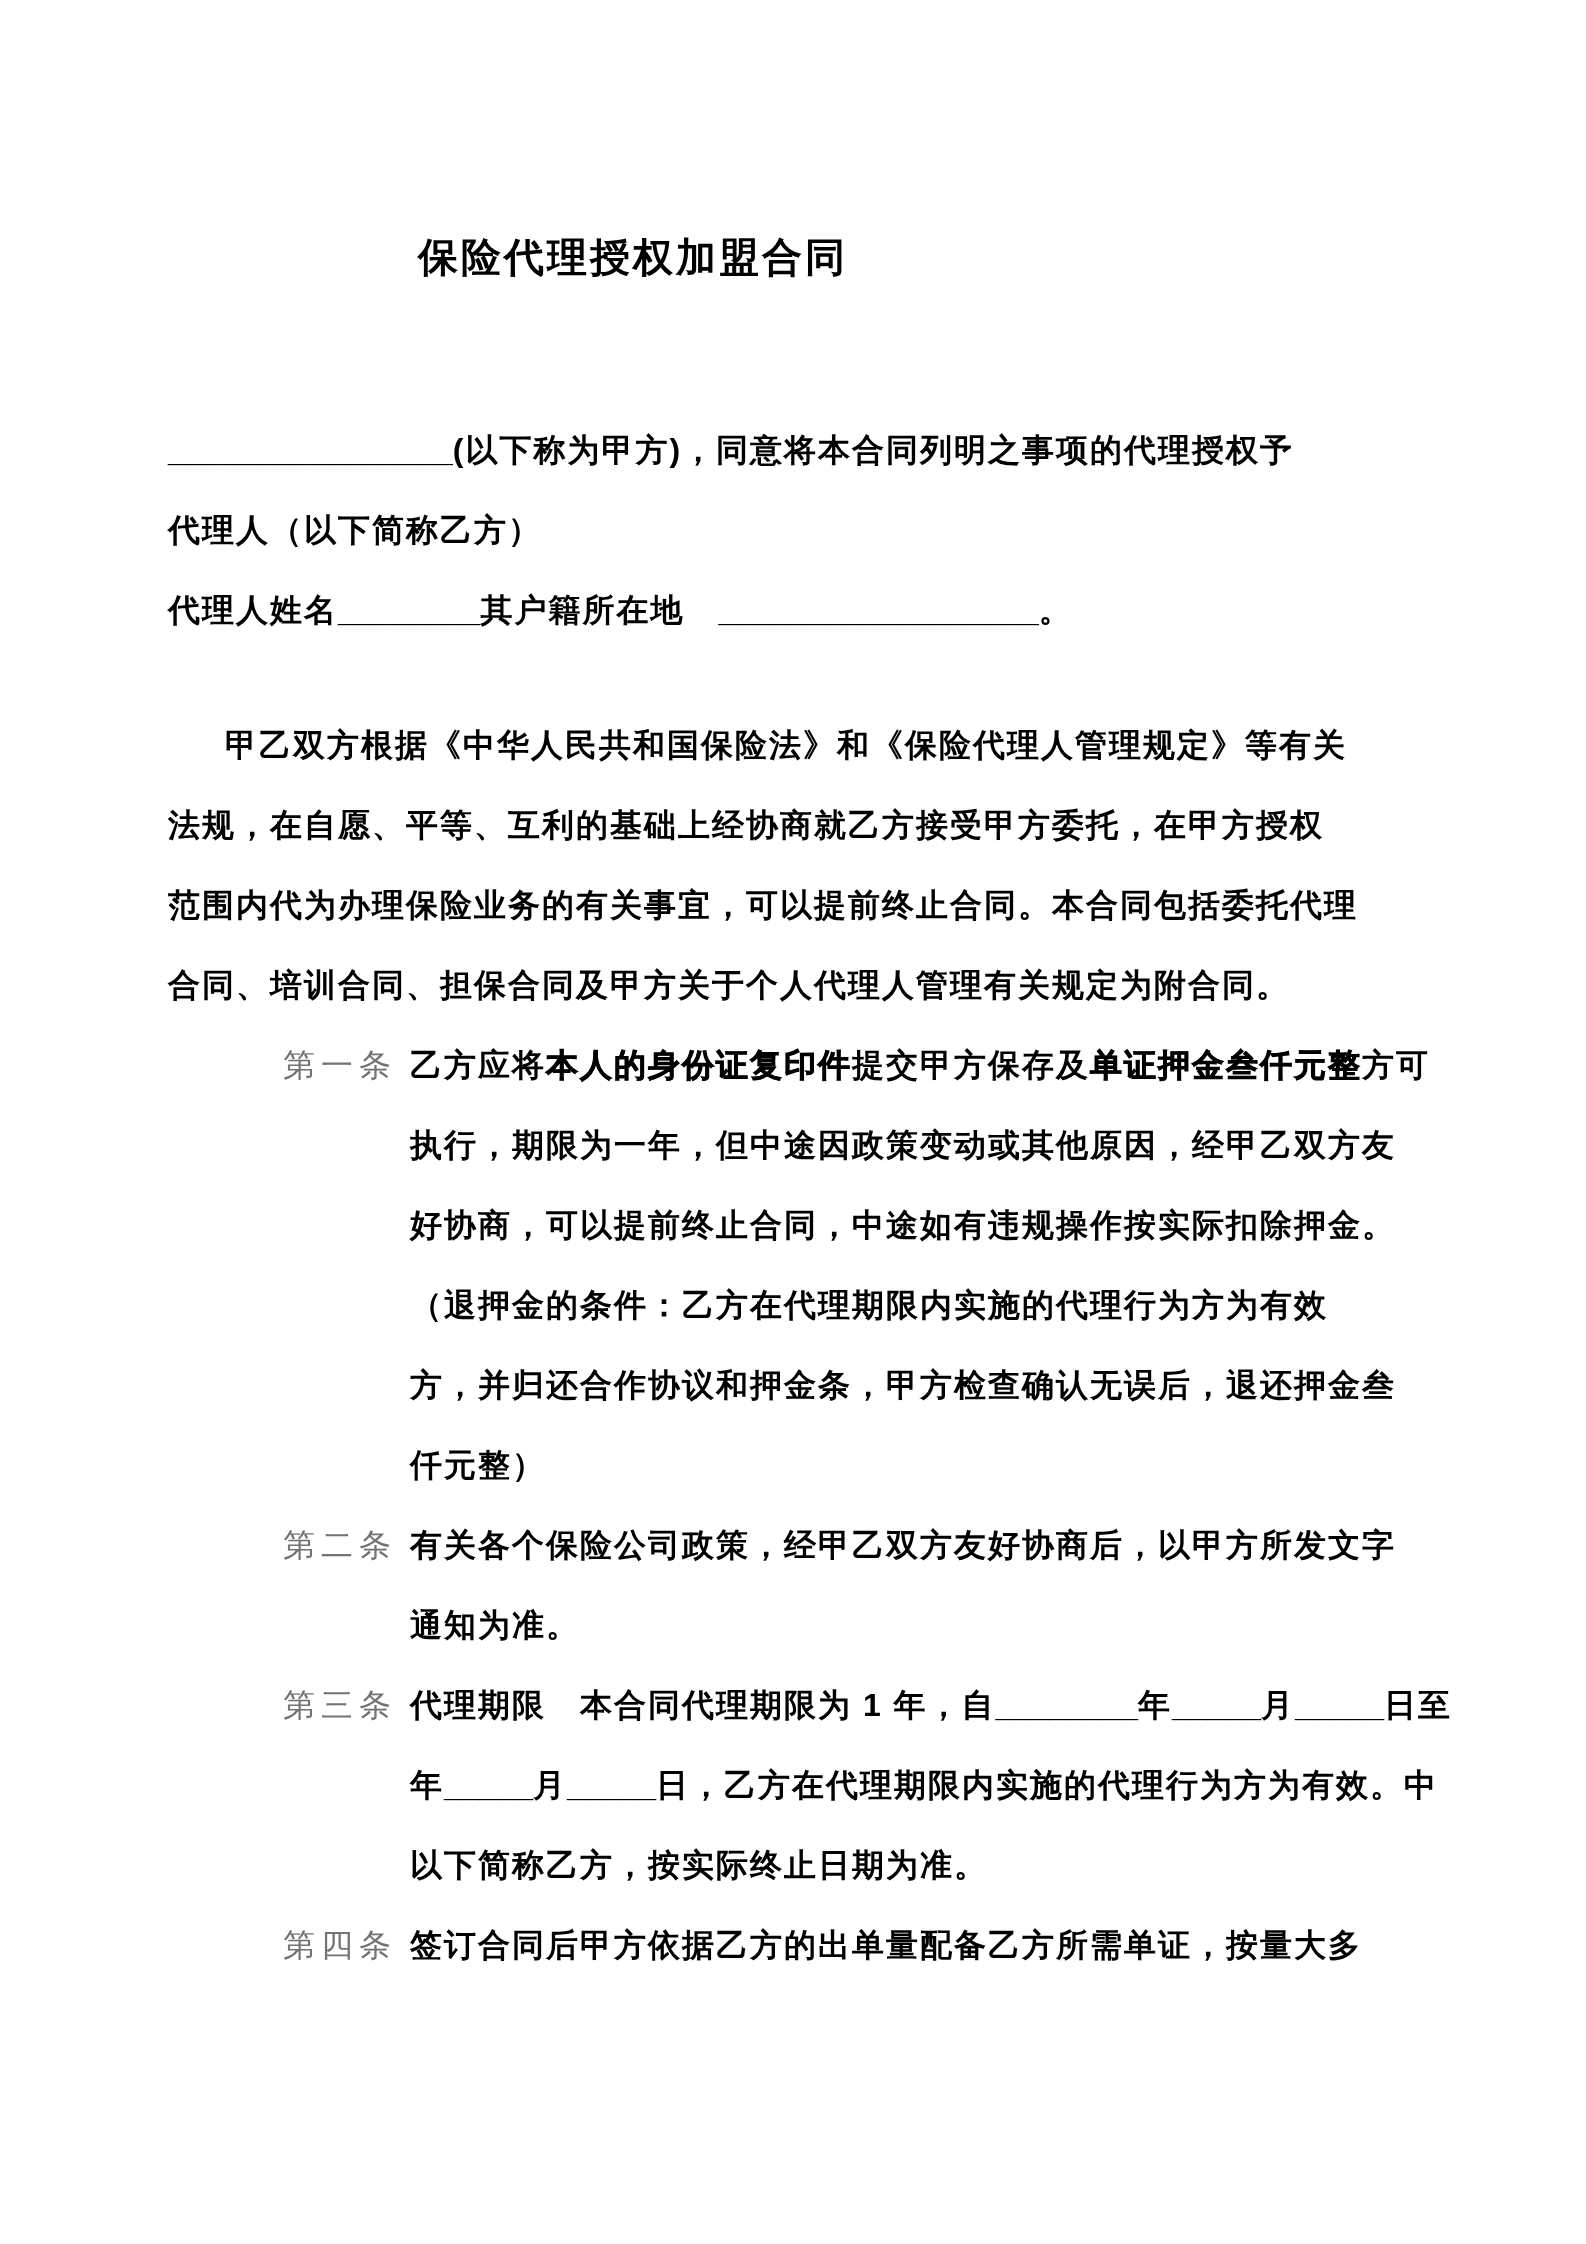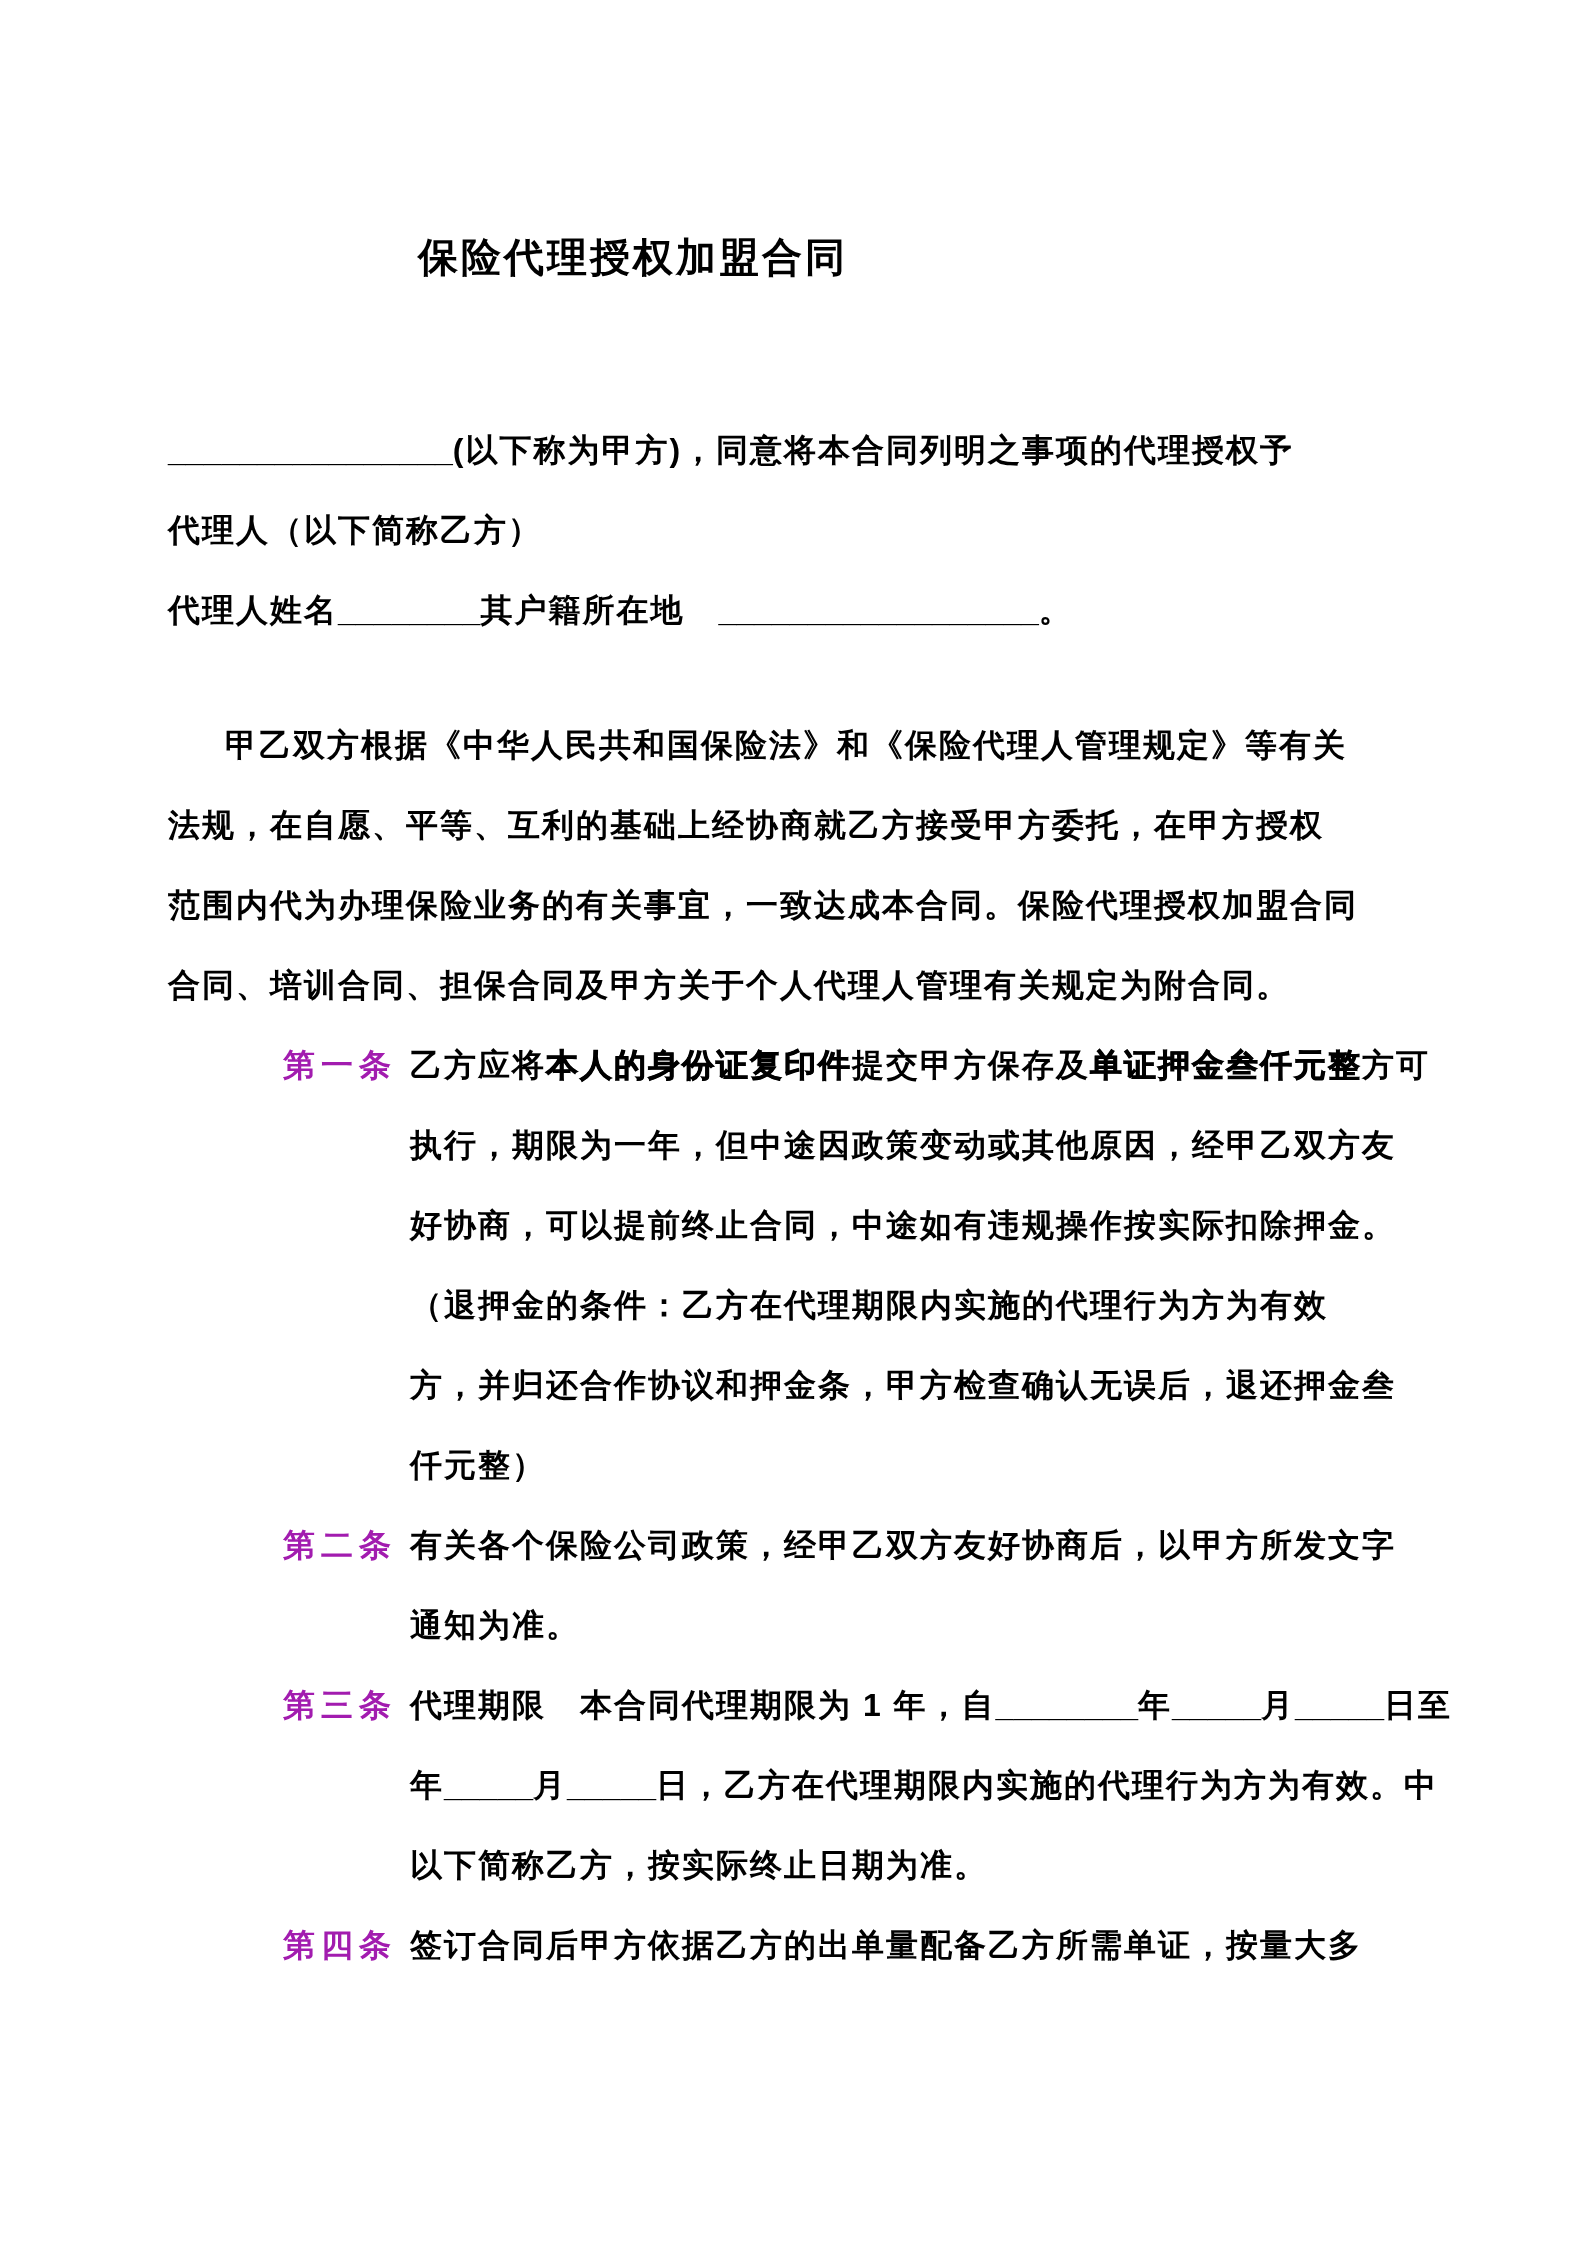--- a/index.html
+++ b/index.html
@@ -32,23 +32,23 @@
     letter-spacing:2px;
     white-space:nowrap;
   }
   .indent-first{text-indent:57px;}
   .clause-cont{padding-left:242px;}
   .clause-label{
     display:inline-block;
     width:242px;
     padding-left:115px;
     box-sizing:border-box;
-    font-weight:700;
+    font-weight:400;
     letter-spacing:6px;
-    color:#a21caf;
+    color:#737373;
   }
   .xbold{
     font-weight:900;
     -webkit-text-stroke:0.8px #000;
   }
   .blank{letter-spacing:0;}
 </style>
 </head>
 <body>
 
@@ -60,21 +60,21 @@
     <div class="gap-title"></div>
 
     <div class="line"><span class="blank">________________</span><span>(以下称为甲方)，同意将本合同列明之事项的代理授权予</span></div>
     <div class="line">代理人（以下简称乙方）</div>
     <div class="line"><span>代理人姓名</span><span class="blank">________</span><span>其户籍所在地　</span><span class="blank">__________________</span><span>。</span></div>
 
     <div class="gap-para"></div>
 
     <div class="line indent-first">甲乙双方根据《中华人民共和国保险法》和《保险代理人管理规定》等有关</div>
     <div class="line">法规，在自愿、平等、互利的基础上经协商就乙方接受甲方委托，在甲方授权</div>
-    <div class="line">范围内代为办理保险业务的有关事宜，一致达成本合同。保险代理授权加盟合同</div>
+    <div class="line">范围内代为办理保险业务的有关事宜，可以提前终止合同。本合同包括委托代理</div>
     <div class="line">合同、培训合同、担保合同及甲方关于个人代理人管理有关规定为附合同。</div>
 
     <div class="line"><span class="clause-label">第一条</span><span>乙方应将</span><span class="xbold">本人的身份证复印件</span><span>提交甲方保存及</span><span class="xbold">单证押金叁仟元整</span><span>方可</span></div>
     <div class="line clause-cont">执行，期限为一年，但中途因政策变动或其他原因，经甲乙双方友</div>
     <div class="line clause-cont">好协商，可以提前终止合同，中途如有违规操作按实际扣除押金。</div>
     <div class="line clause-cont">（退押金的条件：乙方在代理期限内实施的代理行为方为有效</div>
     <div class="line clause-cont">方，并归还合作协议和押金条，甲方检查确认无误后，退还押金叁</div>
     <div class="line clause-cont">仟元整）</div>
 
     <div class="line"><span class="clause-label">第二条</span><span>有关各个保险公司政策，经甲乙双方友好协商后，以甲方所发文字</span></div>

